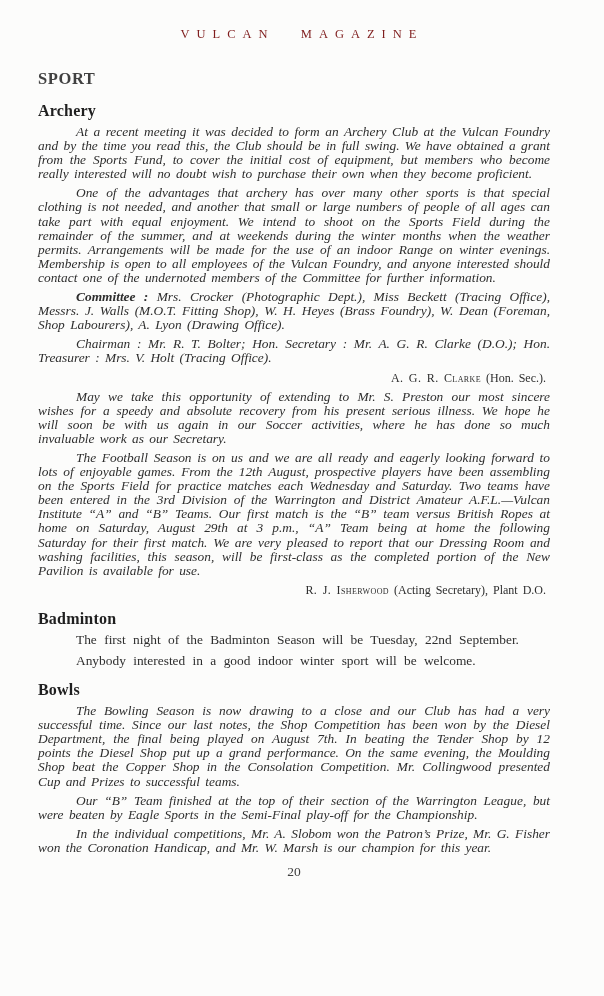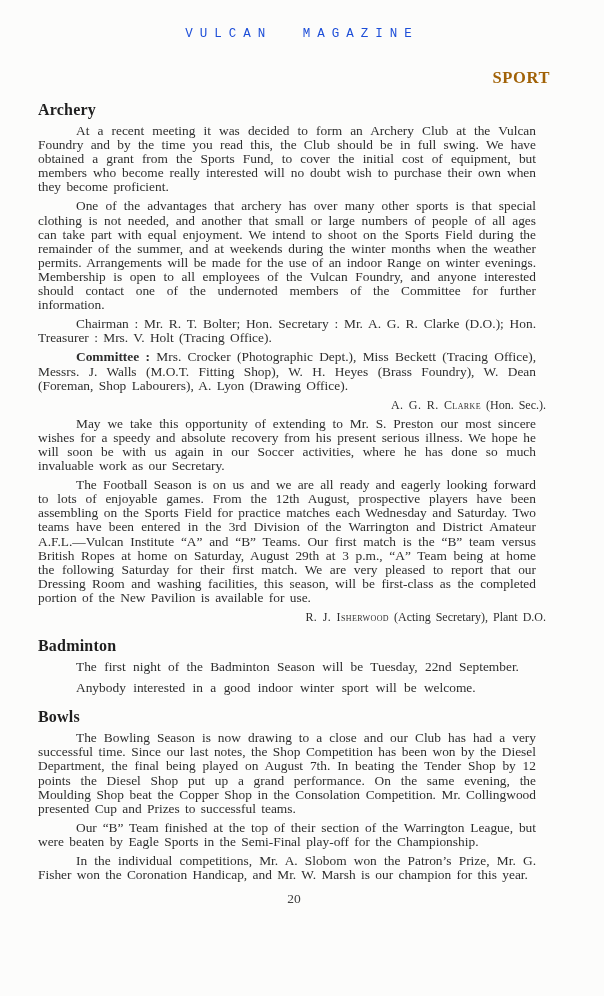--- a/index.html
+++ b/index.html
@@ -16,50 +16,51 @@
     overflow: hidden;
     color: #2e2e2e;
   }
   .content {
     margin-left: 38px;
     width: 512px;
   }
   .magazine-title {
     padding-top: 27px;
     text-align: center;
-    font-family: Liberation Mono, monospace;
+    font-family: Liberation Serif, serif;
     font-size: 12.5px;
     font-weight: 400;
     letter-spacing: 7px;
     word-spacing: 16px;
-    color: #1d4ed8;
+    color: #7f1d1d;
   }
   .sport-title {
     margin: 27px 0 0 0;
-    text-align: right;
+    text-align: left;
     font-size: 16.5px;
     font-weight: bold;
     letter-spacing: 0.6px;
-    color: #a16207;
+    color: #404040;
   }
   h2.section-heading {
     font-size: 16px;
     font-weight: bold;
     color: #1f1f1f;
     margin: 13px 0 5px 0;
     letter-spacing: 0.2px;
     word-spacing: 3px;
   }
   p.body-para {
-    margin: 0 14px 5px 0;
+    margin: 0 0 5px 0;
     font-size: 13.4px;
     line-height: 14.1px;
     text-align: justify;
     text-indent: 38px;
     word-spacing: 2px;
+    font-style: italic;
   }
   p.plain-line {
     margin: 0 0 7px 0;
     font-size: 13.4px;
     line-height: 14.1px;
     text-indent: 38px;
     word-spacing: 4px;
     font-family: Liberation Serif, serif;
   }
   .committee-label { font-weight: bold; }
@@ -93,22 +94,22 @@
 
 <div class="page">
   <div class="magazine-title">VULCAN MAGAZINE</div>
   <div class="content">
     <div class="sport-title">SPORT</div>
 
     <section>
       <h2 class="section-heading">Archery</h2>
       <p class="body-para">At a recent meeting it was decided to form an Archery Club at the Vulcan Foundry and by the time you read this, the Club should be in full swing.  We have obtained a grant from the Sports Fund, to cover the initial cost of equipment, but members who become really interested will no doubt wish to purchase their own when they become proficient.</p>
       <p class="body-para">One of the advantages that archery has over many other sports is that special clothing is not needed, and another that small or large numbers of people of all ages can take part with equal enjoyment.  We intend to shoot on the Sports Field during the remainder of the summer, and at weekends during the winter months when the weather permits.  Arrangements will be made for the use of an indoor Range on winter evenings.  Membership is open to all employees of the Vulcan Foundry, and anyone interested should contact one of the undernoted members of the Committee for further information.</p>
+      <p class="body-para"><span class="committee-label">Committee :</span><span>  Mrs. Crocker (Photographic Dept.), Miss Beckett (Tracing Office), Messrs. J. Walls (M.O.T. Fitting Shop), W. H. Heyes (Brass Foundry), W. Dean (Foreman, Shop Labourers), A. Lyon (Drawing Office).</span></p>
       <p class="body-para">Chairman : Mr. R. T. Bolter; Hon. Secretary : Mr. A. G. R. Clarke (D.O.); Hon. Treasurer : Mrs. V. Holt (Tracing Office).</p>
-      <p class="body-para"><span class="committee-label">Committee :</span><span>  Mrs. Crocker (Photographic Dept.), Miss Beckett (Tracing Office), Messrs. J. Walls (M.O.T. Fitting Shop), W. H. Heyes (Brass Foundry), W. Dean (Foreman, Shop Labourers), A. Lyon (Drawing Office).</span></p>
       <p class="signature"><span class="sc">A. G. R. Clarke</span><span> (Hon. Sec.).</span></p>
     </section>
 
     <section>
       <p class="body-para">May we take this opportunity of extending to Mr. S. Preston our most sincere wishes for a speedy and absolute recovery from his present serious illness.  We hope he will soon be with us again in our Soccer activities, where he has done so much invaluable work as our Secretary.</p>
       <p class="body-para">The Football Season is on us and we are all ready and eagerly looking forward to lots of enjoyable games.  From the 12th August, prospective players have been assembling on the Sports Field for practice matches each Wednesday and Saturday. Two teams have been entered in the 3rd Division of the Warrington and District Amateur A.F.L.—Vulcan Institute “A” and “B” Teams.  Our first match is the “B” team versus British Ropes at home on Saturday, August 29th at 3 p.m., “A” Team being at home the following Saturday for their first match.  We are very pleased to report that our Dressing Room and washing facilities, this season, will be first-class as the completed portion of the New Pavilion is available for use.</p>
       <p class="signature"><span class="sc">R. J. Isherwood</span><span> (Acting Secretary), Plant D.O.</span></p>
     </section>
 
     <section>

